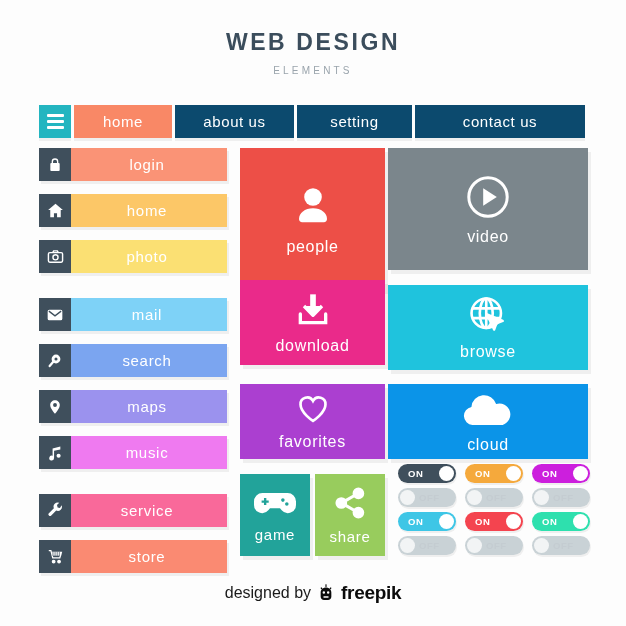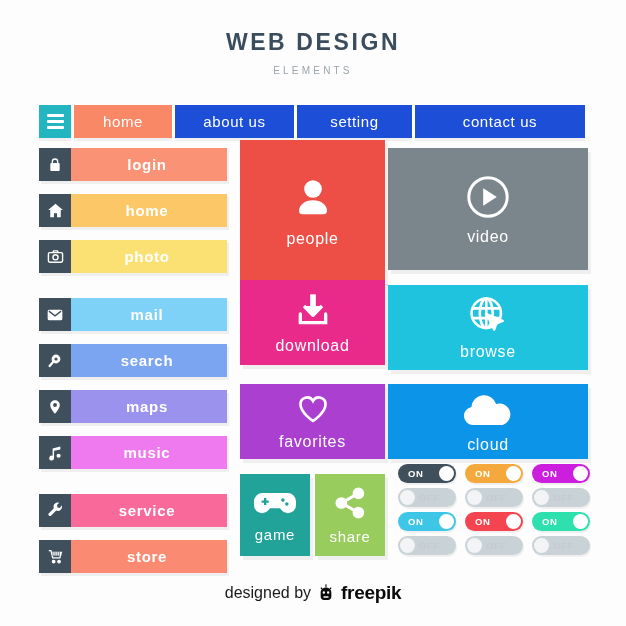--- a/index.html
+++ b/index.html
@@ -66,21 +66,21 @@
   }
   .nav-burger span {
     display: block;
     width: 17px;
     height: 3px;
     background: #ffffff;
     border-radius: 1px;
   }
   .nav-item {
     height: 33px;
-    background: #1d4ed8;
+    background: #0c4a6e;
     color: #ffffff;
     display: flex;
     align-items: center;
     justify-content: center;
     font-size: 15px;
     letter-spacing: 0.6px;
     box-shadow: 0 3px 0 rgba(0,0,0,0.055);
   }
   .nav-item.active { background: #f98866; }
 
@@ -111,21 +111,20 @@
   .side-icon svg { display: block; }
   .side-label {
     flex: 1;
     display: flex;
     align-items: center;
     justify-content: center;
     color: #ffffff;
     font-size: 15px;
     letter-spacing: 0.7px;
     padding-right: 4px;
-    font-weight: bold;
   }
 
   
   .card {
     position: absolute;
     box-sizing: border-box;
     display: flex;
     flex-direction: column;
     align-items: center;
     justify-content: center;
@@ -318,21 +317,21 @@
             <path d="M8.4 5.2v6M11.4 5.2v6M14.4 5.2v6M17.4 5.2v6" stroke="#3f4f5c" stroke-width="1"></path>
             <circle cx="9.4" cy="19.2" r="1.8" fill="#fff"></circle>
             <circle cx="17" cy="19.2" r="1.8" fill="#fff"></circle>
           </svg>
         </div>
         <div class="side-label" style="background: rgb(250, 138, 114);">store</div>
       </div>
     </div>
 
   <div id="cards">
-      <div class="card" style="left: 240px; top: 140px; width: 145px; height: 142px; background: rgb(237, 79, 71);">
+      <div class="card" style="left: 240px; top: 148px; width: 145px; height: 142px; background: rgb(237, 79, 71);">
         <div class="card-icon">
           <svg width="48" height="48" viewBox="0 0 24 24" fill="#fff">
             <circle cx="12" cy="7" r="4.4"></circle>
             <path d="M12 12.6c-4.1 0-7 2.4-7 5.4 0 1 .6 1.6 1.6 1.6h10.8c1 0 1.6-.6 1.6-1.6 0-3-2.9-5.4-7-5.4z"></path>
           </svg>
         </div>
         <div class="card-label">people</div>
       </div>
       <div class="card" style="left: 388px; top: 148px; width: 200px; height: 122px; background: rgb(123, 134, 140);">
         <div class="card-icon">

